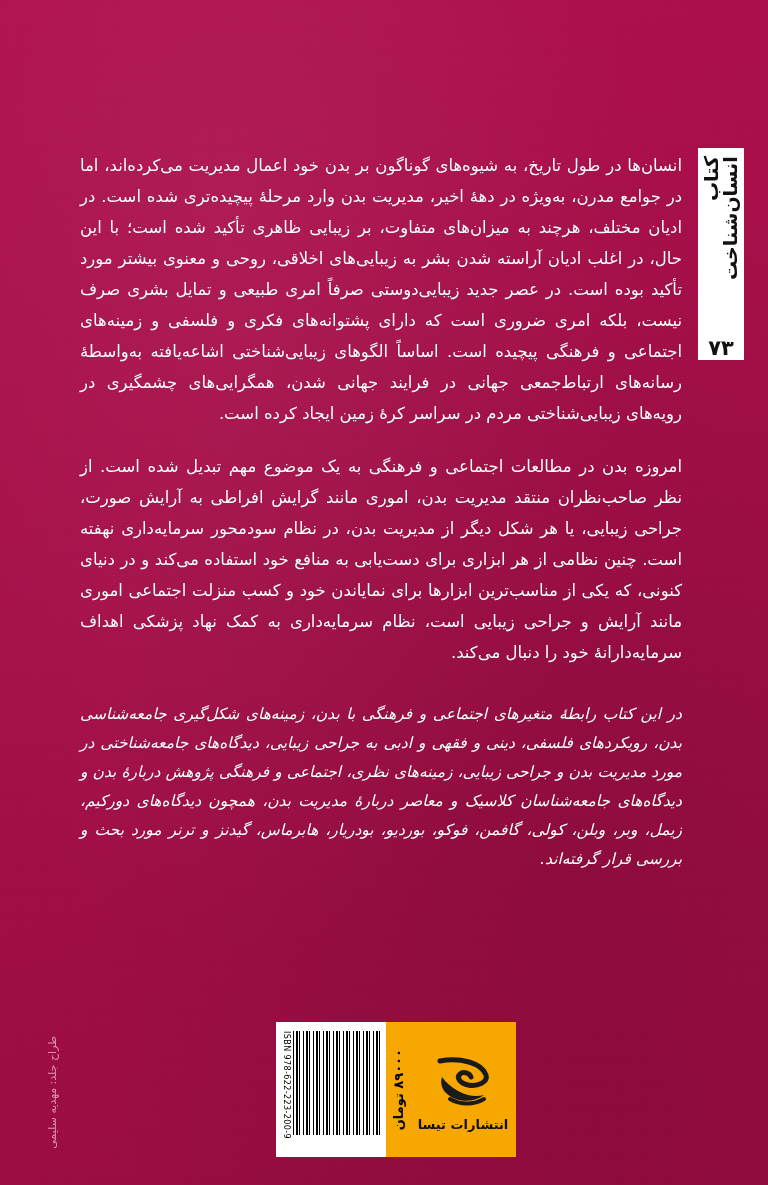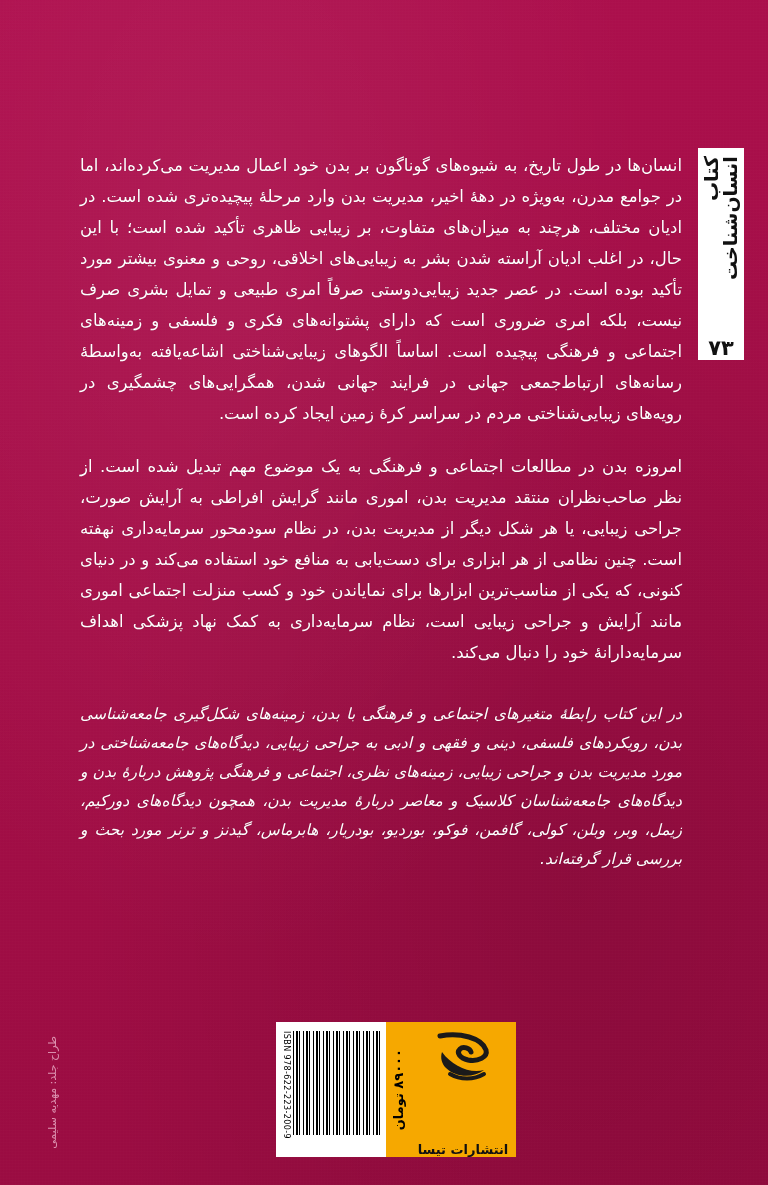--- a/index.html
+++ b/index.html
@@ -161,21 +161,21 @@
   .publisher-box {
     position: absolute;
     left: 410px;
     bottom: 28px;
     width: 106px;
     height: 135px;
     background: #f6a800;
     display: flex;
     flex-direction: column;
     align-items: center;
-    justify-content: space-between;
+    justify-content: center;
     gap: 4px;
   }
   .publisher-box .logo {
     width: 66px;
     height: 66px;
     position: relative;
   }
   .publisher-box .pub-name {
     font-family: "DejaVu Sans", "Liberation Sans", sans-serif;
     font-size: 13px;

